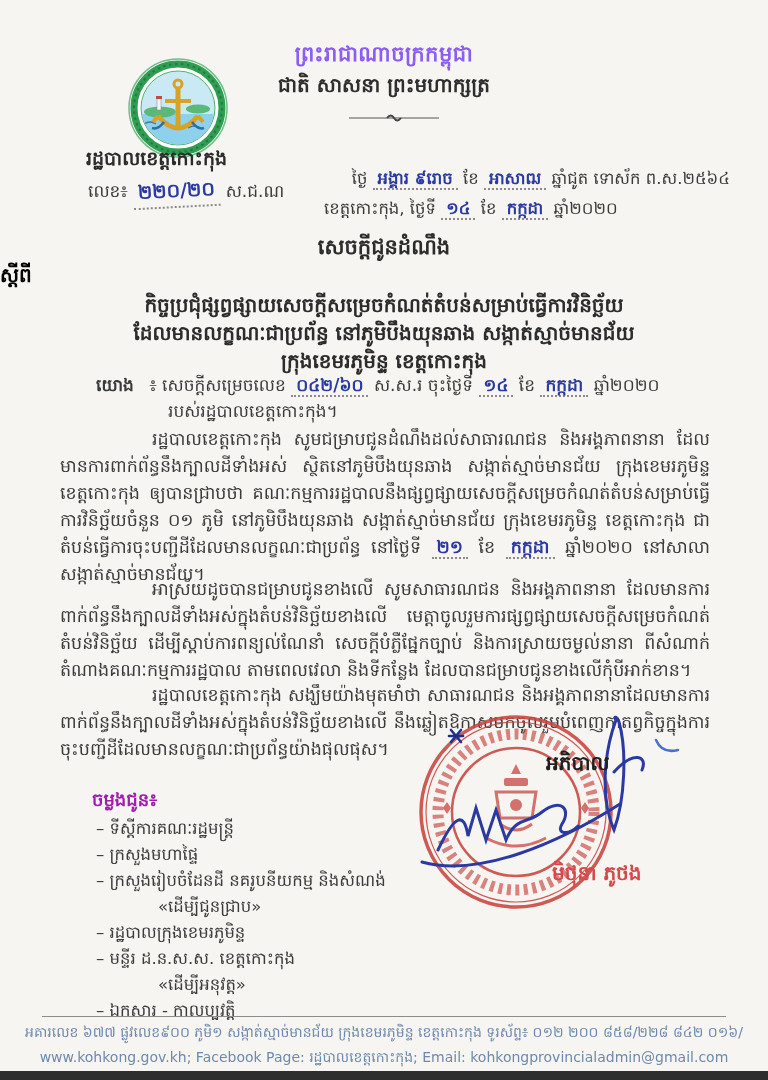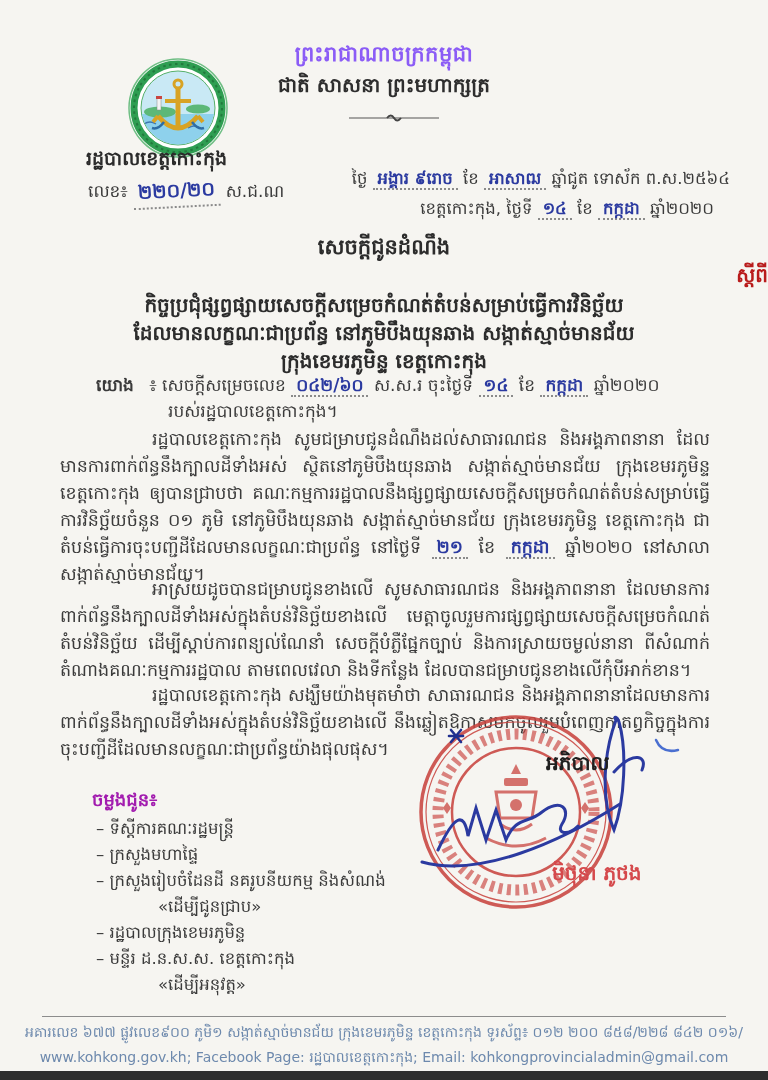--- a/index.html
+++ b/index.html
@@ -16,24 +16,24 @@
   .divider{top:112px;left:349px;width:90px;height:12px;}
   
   .seal{top:58px;left:128px;width:100px;height:100px;}
   
   .admin{top:146px;left:86px;font-size:19px;font-weight:bold;color:#2b2b2b;}
   .numline{top:178px;left:88px;font-size:17px;color:#3a3a3a;white-space:nowrap;}
   .hw{color:#2b3aa0;border-bottom:2px dotted #8a8a8a;padding:0 5px;font-weight:bold;}
   .hw.big{font-size:19px;display:inline-block;transform:rotate(-3deg);}
   
   .lunar{top:168px;left:340px;width:390px;font-size:16.5px;color:#3a3a3a;text-align:right;white-space:nowrap;}
-  .solar{top:198px;left:344px;width:370px;font-size:16.5px;color:#3a3a3a;text-align:right;white-space:nowrap;}
+  .solar{top:198px;left:324px;width:370px;font-size:16.5px;color:#3a3a3a;text-align:left;white-space:nowrap;}
   
   .t1{top:233px;left:0;width:768px;text-align:center;font-size:21px;font-weight:bold;color:#2c2c2c;}
-  .t2{top:262px;left:0;width:768px;text-align:right;font-size:20px;font-weight:bold;color:#b91c1c;}
+  .t2{top:262px;left:0;width:768px;text-align:left;font-size:20px;font-weight:bold;color:#000000;}
   .subj{top:291px;left:60px;width:648px;text-align:center;font-size:20px;font-weight:bold;color:#2c2c2c;line-height:28px;}
   
   .ref{top:372px;left:96px;width:615px;font-size:17px;color:#3a3a3a;line-height:26px;}
   .ref .lbl{font-weight:bold;margin-right:10px;}
   .ref .l2{display:block;padding-left:72px;}
   
   .para{left:60px;width:650px;font-size:17.5px;color:#3a3a3a;line-height:27px;text-align:justify;text-indent:92px;}
   .p1{top:426px;}
   .p2{top:576px;}
   .p3{top:682px;}
@@ -184,18 +184,19 @@
 
 <div class="abs cc-label">ចម្លងជូន៖</div>
 <div class="abs cc">
   <span class="cc-item">ទីស្ដីការគណៈរដ្ឋមន្ត្រី</span>
   <span class="cc-item">ក្រសួងមហាផ្ទៃ</span>
   <span class="cc-item">ក្រសួងរៀបចំដែនដី នគរូបនីយកម្ម និងសំណង់</span>
   <span class="cc-note">«ដើម្បីជូនជ្រាប»</span>
   <span class="cc-item">រដ្ឋបាលក្រុងខេមរភូមិន្ទ</span>
   <span class="cc-item">មន្ទីរ ដ.ន.ស.ស. ខេត្តកោះកុង</span>
   <span class="cc-note">«ដើម្បីអនុវត្ត»</span>
+  <span class="cc-item">ឯកសារ - កាលប្បវត្តិ</span>
 </div>
 
 <div class="abs rule"></div>
 <div class="abs f1">អគារលេខ ៦៧៧ ផ្លូវលេខ៩០០ ភូមិ១ សង្កាត់ស្មាច់មានជ័យ ក្រុងខេមរភូមិន្ទ ខេត្តកោះកុង ទូរស័ព្ទ៖ ០១២ ២០០ ៨៥៨/២២៨ ៨៤២ ០១៦/</div>
 <div class="abs f2">www.kohkong.gov.kh; Facebook Page: រដ្ឋបាលខេត្តកោះកុង; Email: kohkongprovincialadmin@gmail.com</div>
 <div class="abs bottom-band"></div>
 
 </body></html>

